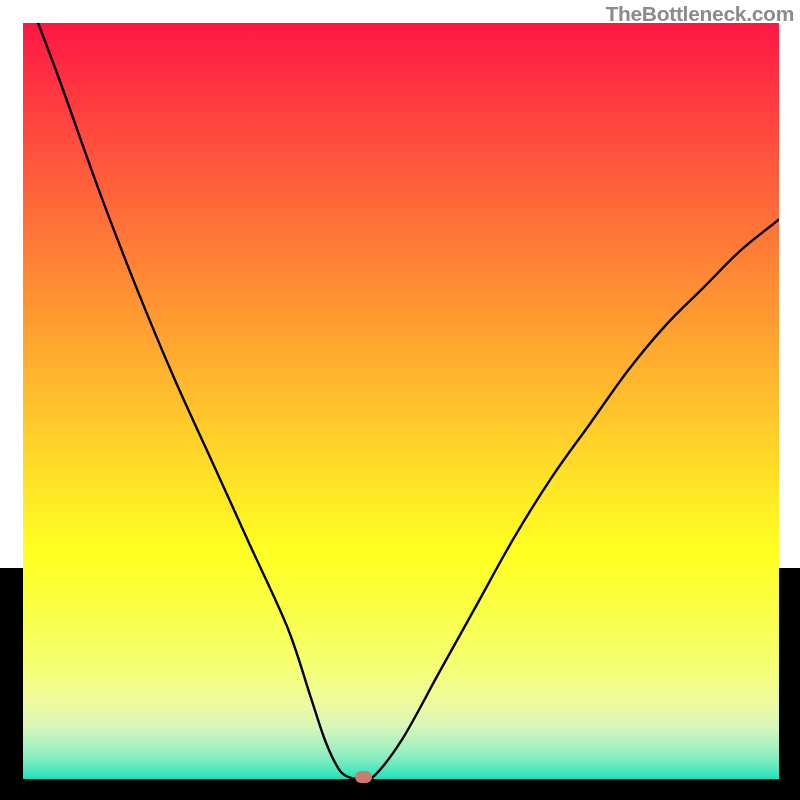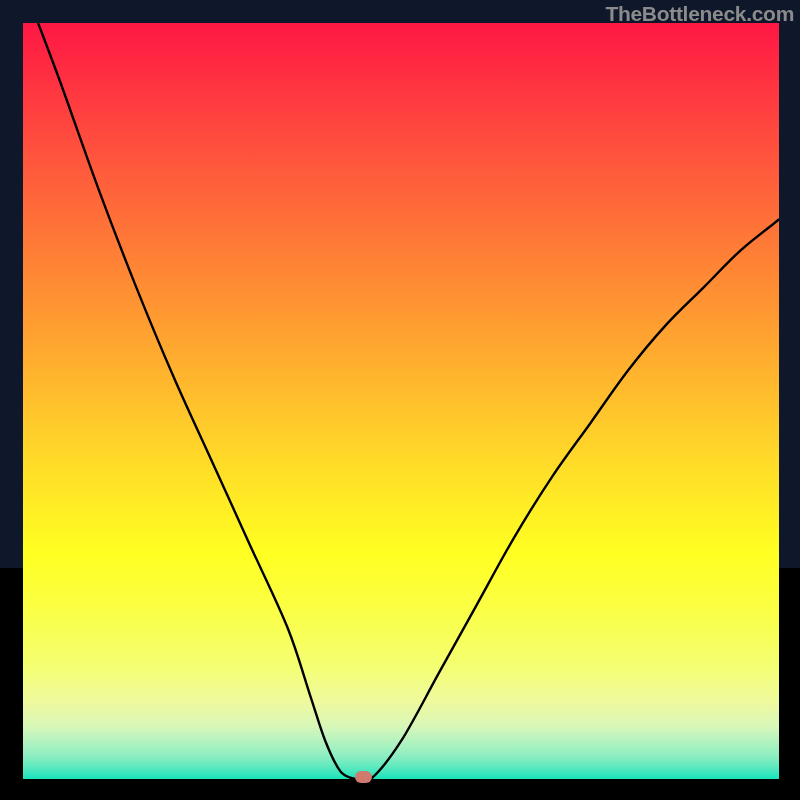--- a/index.html
+++ b/index.html
@@ -9,21 +9,21 @@
     height: 800px;
     background: #000000;
     overflow: hidden;
   }
   .frame {
     position: absolute;
     left: 0;
     top: 0;
     width: 800px;
     height: 568px;
-    background: #0f172a;
+    background: #ffffff;
   }
   .plot-area {
     position: absolute;
     left: 23px;
     top: 23px;
     width: 756px;
     height: 756px;
     background: linear-gradient(to bottom,
       #ff1744 0%,
       #ff3a40 10%,

